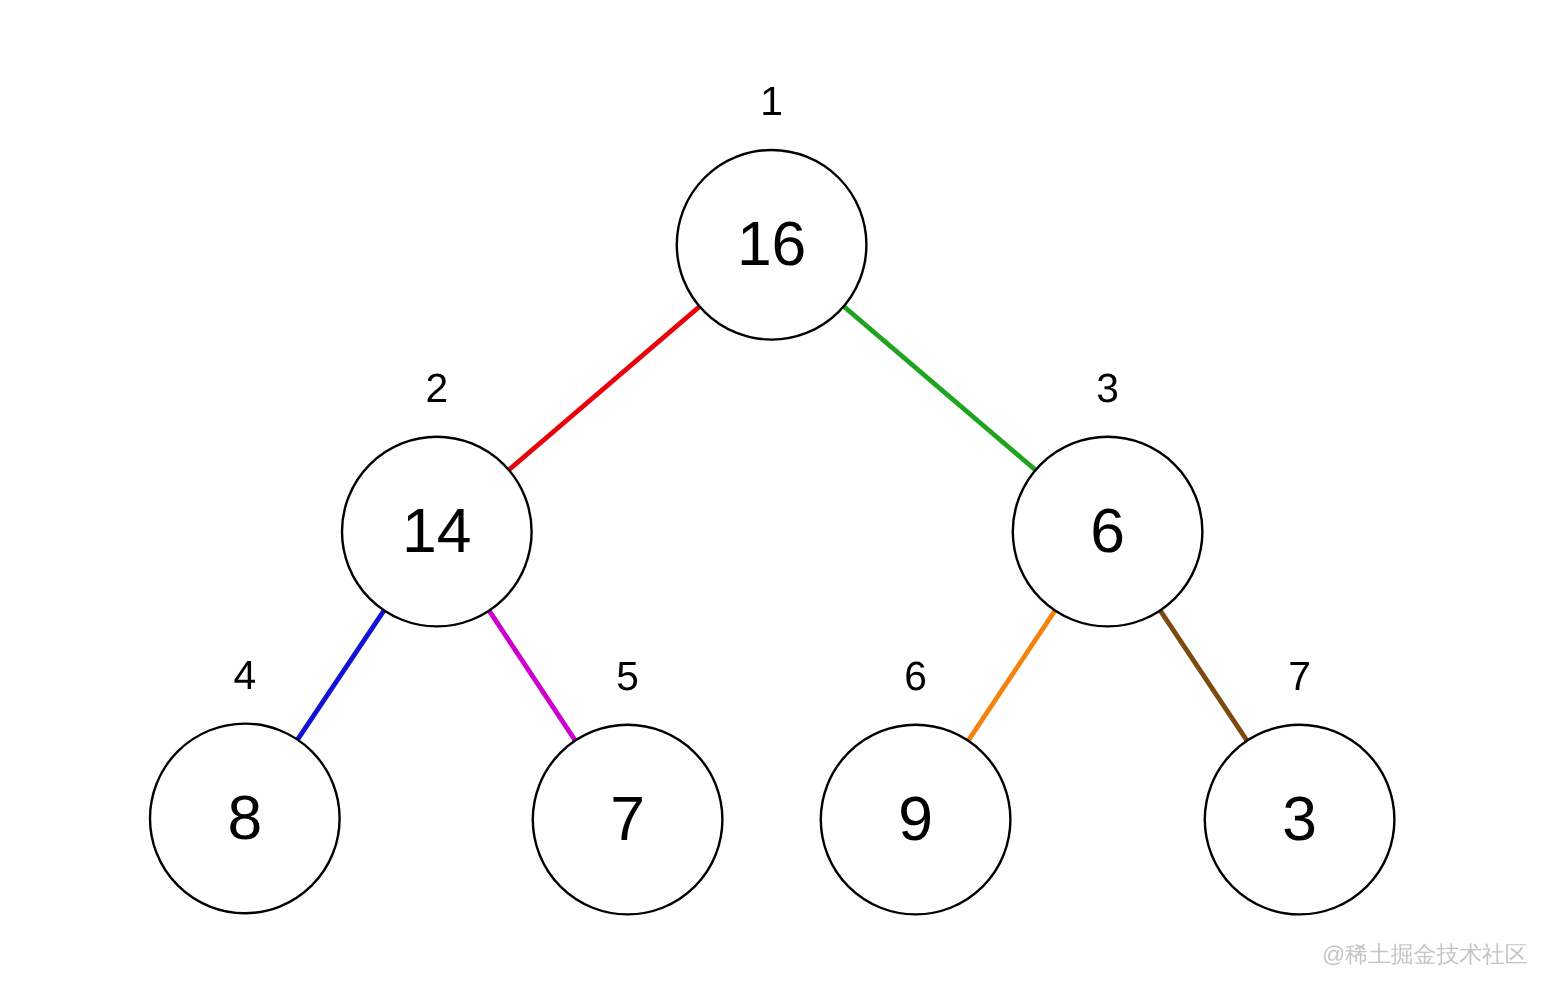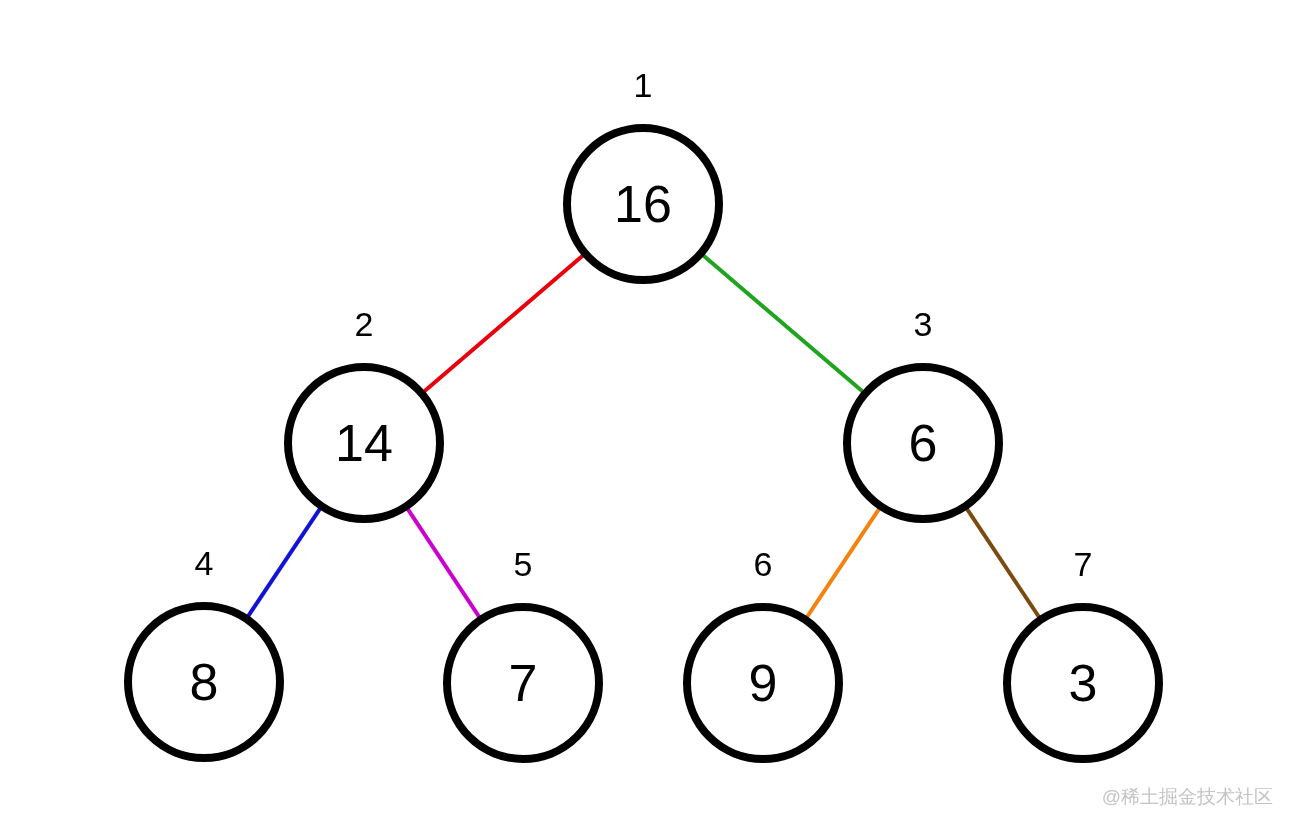--- a/index.html
+++ b/index.html
@@ -18,21 +18,21 @@
   .edges-svg {
     position: absolute;
     left: 0;
     top: 0;
     width: 1294px;
     height: 824px;
   }
   .node-circle {
     position: absolute;
     box-sizing: border-box;
-    border: 8px solid #0f172a;
+    border: 2px solid #0f172a;
     border-radius: 50%;
     background: #ffffff;
     display: flex;
     align-items: center;
     justify-content: center;
     font-size: 52px;
     color: #000000;
     line-height: 1;
   }
   .node-index {

